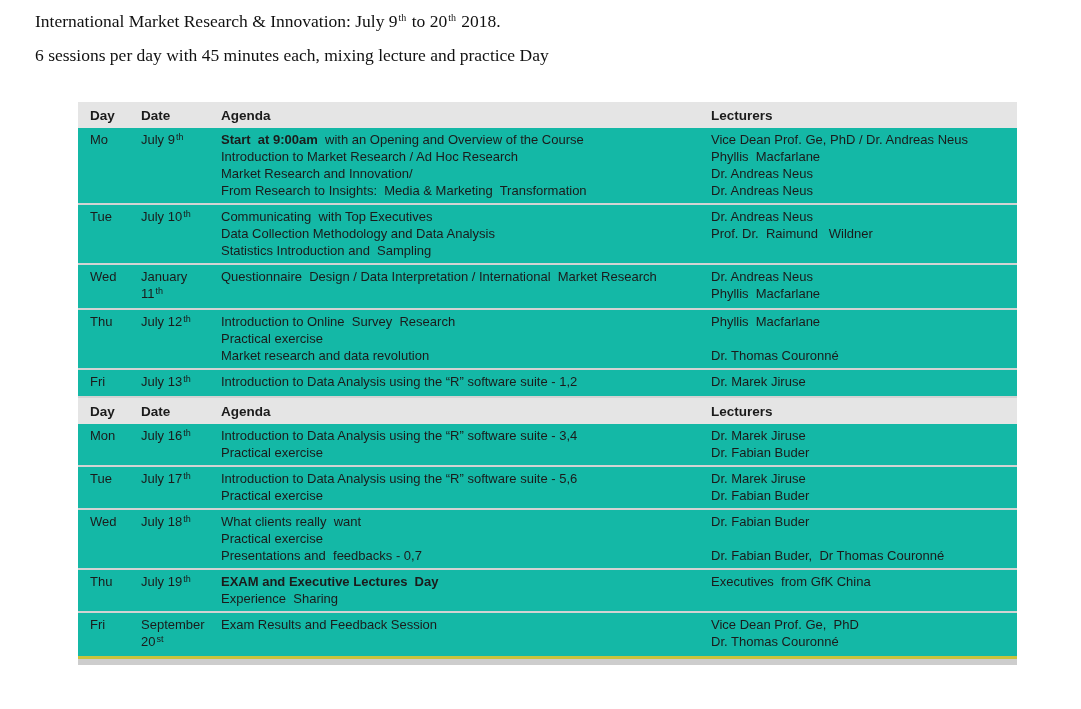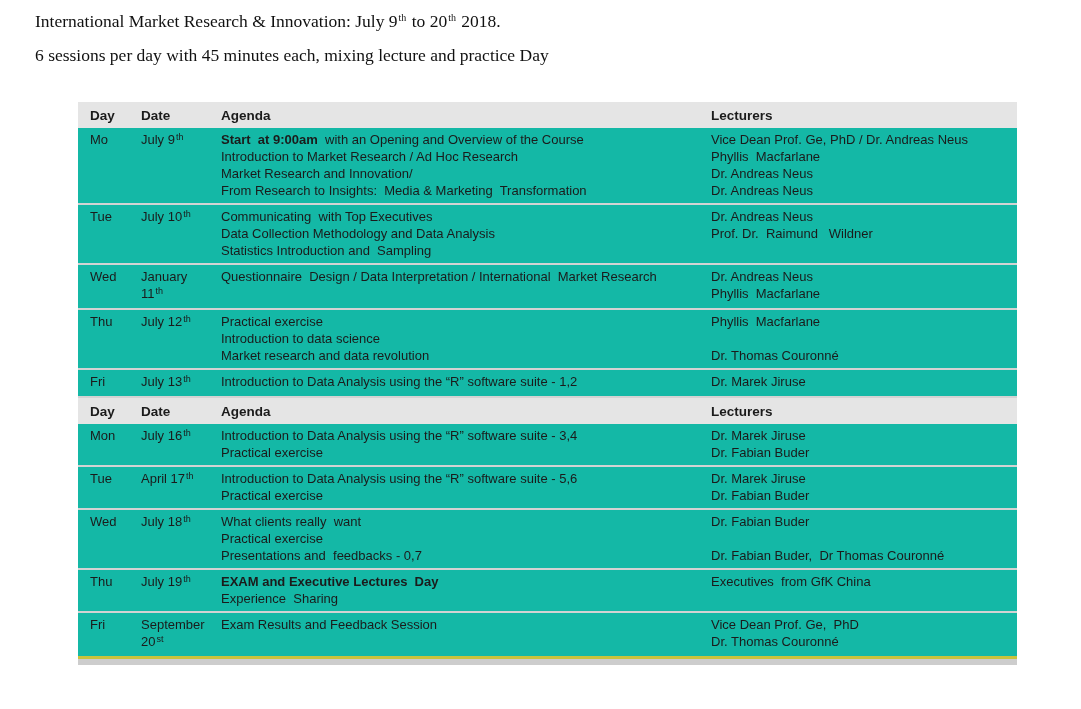--- a/index.html
+++ b/index.html
@@ -83,21 +83,21 @@
     </div>
     <div class="t-row">
       <div class="cell c-day">Wed</div>
       <div class="cell c-date"><span>January 11</span><span class="dsup">th</span></div>
       <div class="cell c-agenda"><div class="line">Questionnaire  Design / Data Interpretation / International  Market Research</div></div>
       <div class="cell c-lect"><div class="line">Dr. Andreas Neus</div><div class="line">Phyllis  Macfarlane</div></div>
     </div>
     <div class="t-row">
       <div class="cell c-day">Thu</div>
       <div class="cell c-date"><span>July 12</span><span class="dsup">th</span></div>
-      <div class="cell c-agenda"><div class="line">Practical exercise</div><div class="line">Introduction to data science</div><div class="line">Market research and data revolution</div></div>
+      <div class="cell c-agenda"><div class="line">Introduction to Online  Survey  Research</div><div class="line">Practical exercise</div><div class="line">Market research and data revolution</div></div>
       <div class="cell c-lect"><div class="line">Phyllis  Macfarlane</div><div class="line"></div><div class="line">Dr. Thomas Couronné</div></div>
     </div>
     <div class="t-row">
       <div class="cell c-day">Fri</div>
       <div class="cell c-date"><span>July 13</span><span class="dsup">th</span></div>
       <div class="cell c-agenda"><div class="line">Introduction to Data Analysis using the “R” software suite - 1,2</div></div>
       <div class="cell c-lect"><div class="line">Dr. Marek Jiruse</div></div>
     </div>
     <div class="h-row">
       <div class="cell c-day">Day</div>
@@ -106,21 +106,21 @@
       <div class="cell c-lect">Lecturers</div>
     </div>
     <div class="t-row">
       <div class="cell c-day">Mon</div>
       <div class="cell c-date"><span>July 16</span><span class="dsup">th</span></div>
       <div class="cell c-agenda"><div class="line">Introduction to Data Analysis using the “R” software suite - 3,4</div><div class="line">Practical exercise</div></div>
       <div class="cell c-lect"><div class="line">Dr. Marek Jiruse</div><div class="line">Dr. Fabian Buder</div></div>
     </div>
     <div class="t-row">
       <div class="cell c-day">Tue</div>
-      <div class="cell c-date"><span>April 17</span><span class="dsup">th</span></div>
+      <div class="cell c-date"><span>July 17</span><span class="dsup">th</span></div>
       <div class="cell c-agenda"><div class="line">Introduction to Data Analysis using the “R” software suite - 5,6</div><div class="line">Practical exercise</div></div>
       <div class="cell c-lect"><div class="line">Dr. Marek Jiruse</div><div class="line">Dr. Fabian Buder</div></div>
     </div>
     <div class="t-row">
       <div class="cell c-day">Wed</div>
       <div class="cell c-date"><span>July 18</span><span class="dsup">th</span></div>
       <div class="cell c-agenda"><div class="line">What clients really  want</div><div class="line">Practical exercise</div><div class="line">Presentations and  feedbacks - 0,7</div></div>
       <div class="cell c-lect"><div class="line">Dr. Fabian Buder</div><div class="line"></div><div class="line">Dr. Fabian Buder,  Dr Thomas Couronné</div></div>
     </div>
     <div class="t-row">

